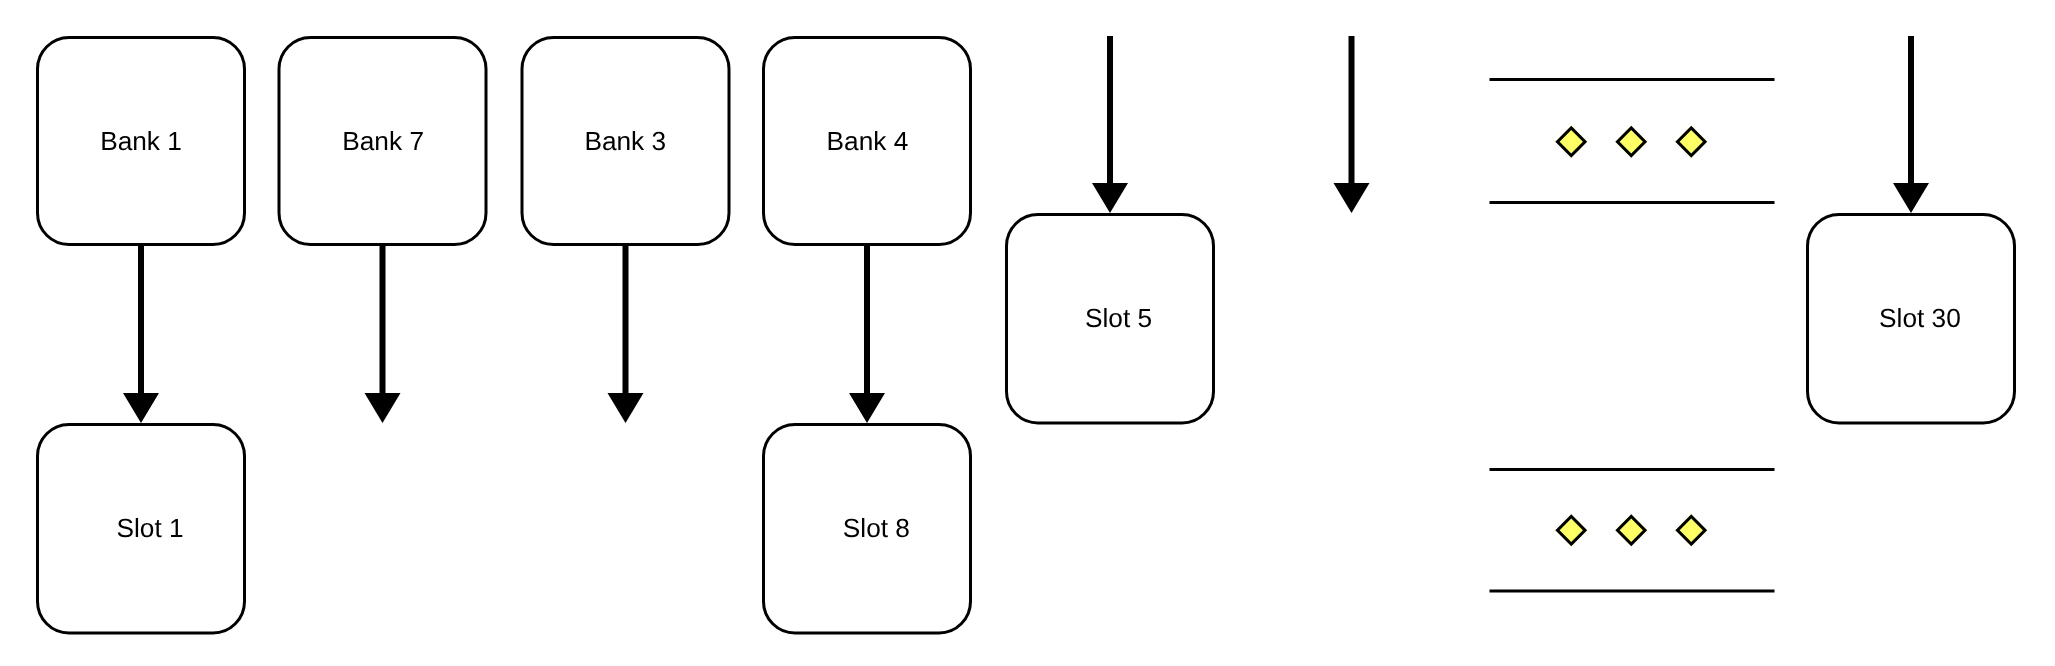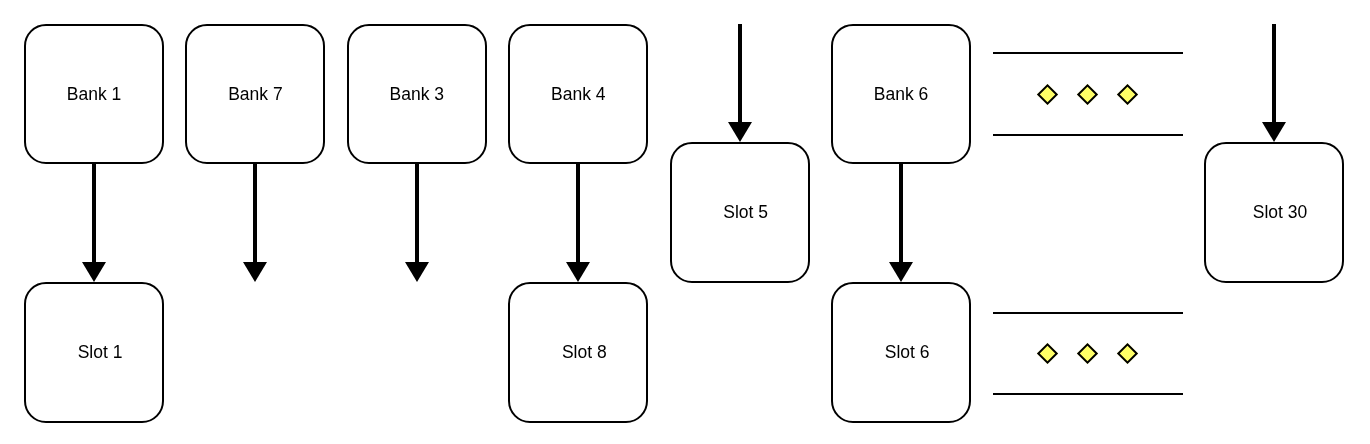--- a/index.html
+++ b/index.html
@@ -145,26 +145,24 @@
 
   <div class="col">
     <div class="arrow">
       <div class="shaft"></div>
       <div class="head"></div>
     </div>
     <div class="box slot">Slot 5</div>
   </div>
 
   <div class="col">
-    <div class="box bank">Bank 6</div>
     <div class="arrow">
       <div class="shaft"></div>
       <div class="head"></div>
     </div>
-    <div class="box slot">Slot 6</div>
   </div>
 
   <div class="col ellipsis-col">
     <div class="ellipsis-group">
       <div class="eline"></div>
       <div class="diamonds">
         <span class="diamond"></span>
         <span class="diamond"></span>
         <span class="diamond"></span>
       </div>

